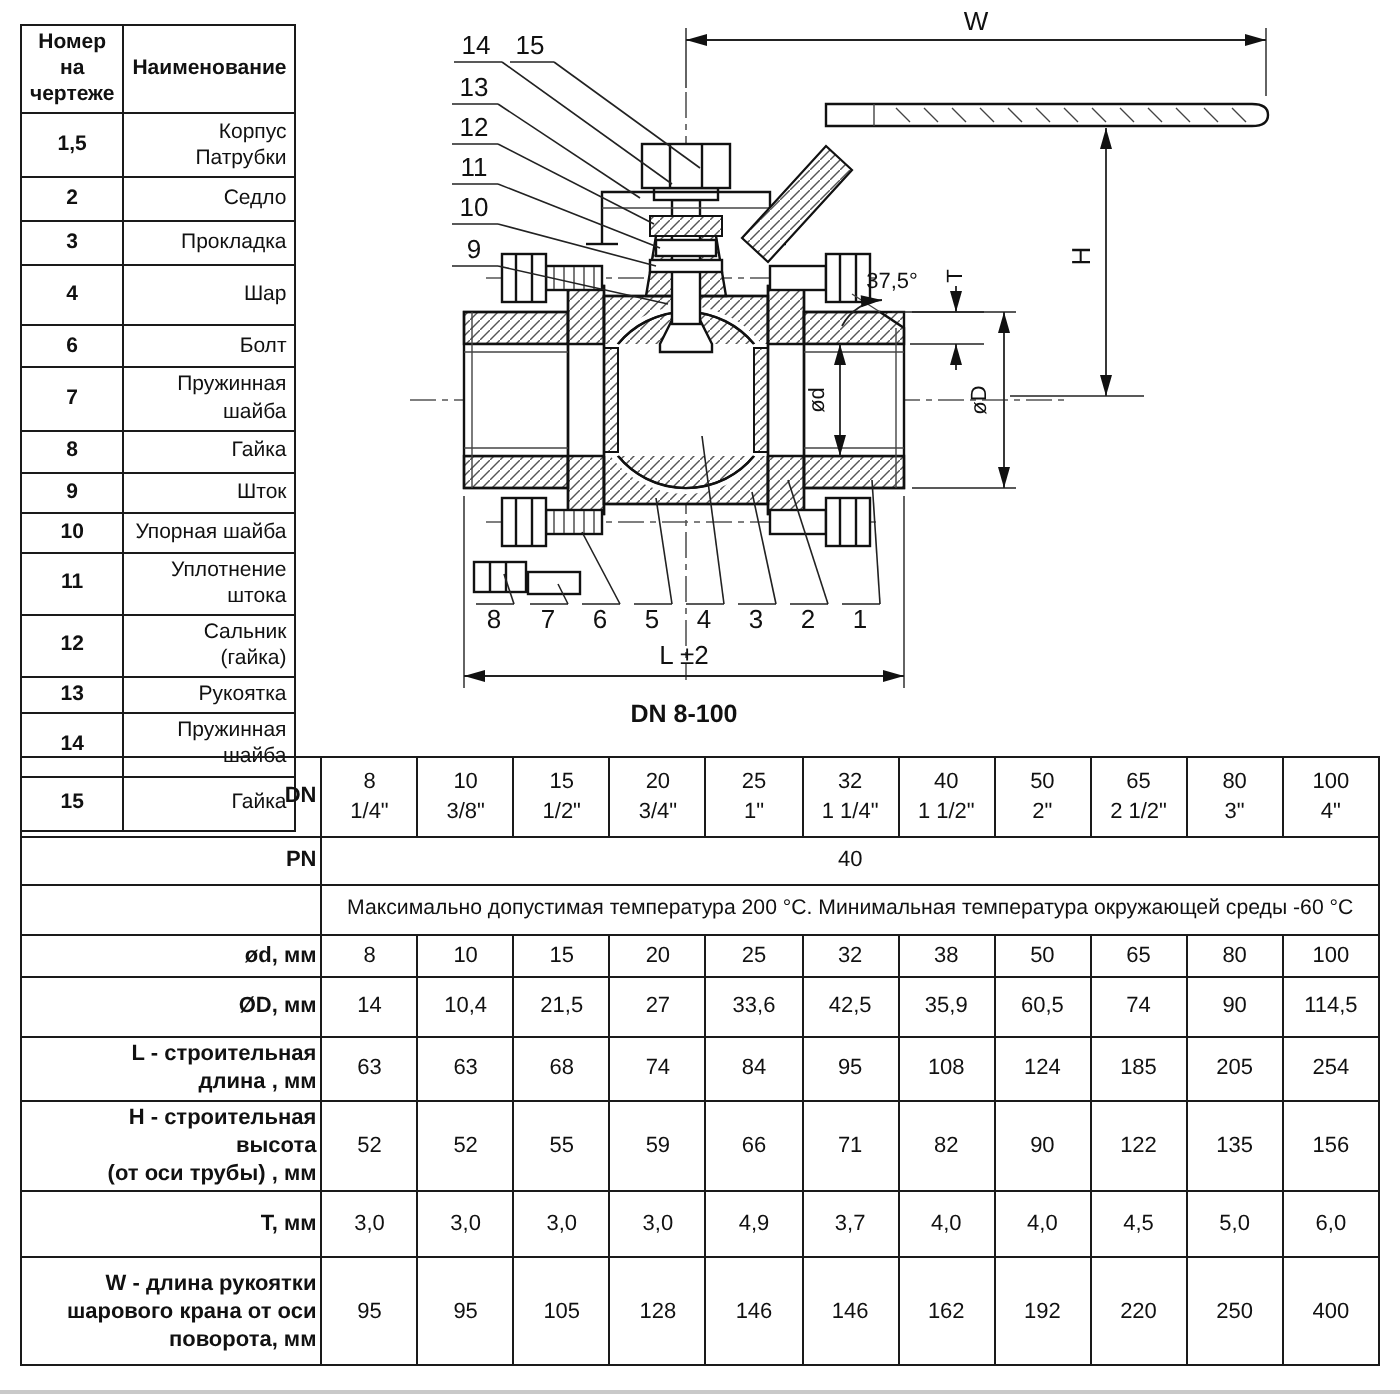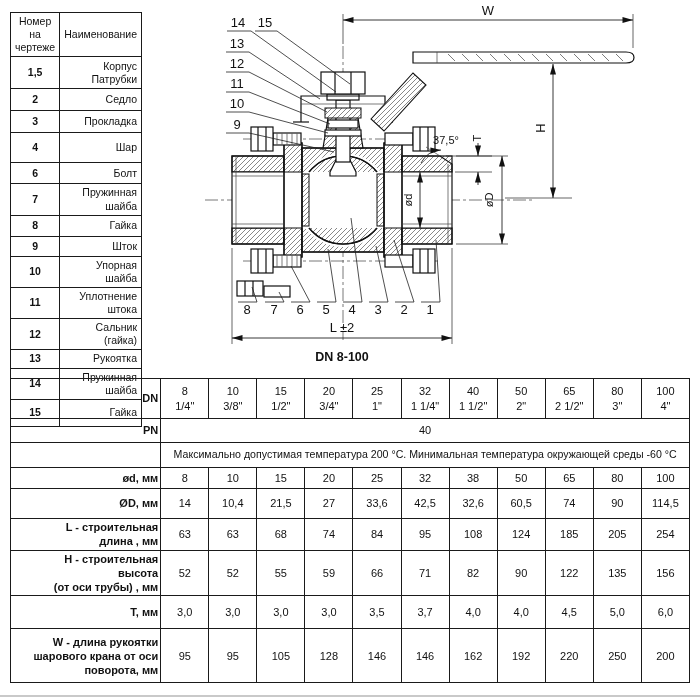--- a/index.html
+++ b/index.html
@@ -4,21 +4,21 @@
 <style>
   html,body{margin:0;padding:0;background:#fff;}
   .page{position:relative;width:700px;height:700px;background:#fff;overflow:hidden;
         font-family:"Liberation Sans",sans-serif;color:#111;}
 
   
   table.parts{position:absolute;left:10px;top:12px;width:128px;border-collapse:collapse;
               font-size:10.5px;line-height:1.25;}
   table.parts th,table.parts td{border:1.6px solid #1a1a1a;padding:2px 4px;vertical-align:middle;
               white-space:pre-line;}
-  table.parts th{font-weight:normal;text-align:center;}
+  table.parts th{font-weight:bold;text-align:center;}
   table.parts td.num{width:34px;text-align:center;font-weight:bold;margin-left:23px;}
   table.parts td.nm{text-align:right;}
 
   
   table.spec{position:absolute;left:10px;top:378px;width:680px;border-collapse:collapse;
              table-layout:fixed;font-size:11px;line-height:1.3;}
   table.spec td{border:1.7px solid #1a1a1a;text-align:center;padding:1px 2px;
              white-space:pre-line;overflow:hidden;}
   table.spec td.lbl{text-align:right;font-weight:bold;padding-left:20px;}
   table.spec td.merged{text-align:center;}
@@ -367,21 +367,21 @@
           <td>100</td>
         </tr>
         <tr style="height: 30px;">
           <td class="lbl">ØD, мм</td>
           <td>14</td>
           <td>10,4</td>
           <td>21,5</td>
           <td>27</td>
           <td>33,6</td>
           <td>42,5</td>
-          <td>32,6</td>
+          <td>35,9</td>
           <td>60,5</td>
           <td>74</td>
           <td>90</td>
           <td>114,5</td>
         </tr>
         <tr style="height: 27px;">
           <td class="lbl">L - строительная длина , мм</td>
           <td>63</td>
           <td>63</td>
           <td>68</td>
@@ -408,21 +408,21 @@
           <td>122</td>
           <td>135</td>
           <td>156</td>
         </tr>
         <tr style="height: 33px;">
           <td class="lbl">T, мм</td>
           <td>3,0</td>
           <td>3,0</td>
           <td>3,0</td>
           <td>3,0</td>
-          <td>3,5</td>
+          <td>4,9</td>
           <td>3,7</td>
           <td>4,0</td>
           <td>4,0</td>
           <td>4,5</td>
           <td>5,0</td>
           <td>6,0</td>
         </tr>
         <tr style="height: 54px; margin-top: 17px;">
           <td class="lbl">W - длина рукоятки
 шарового крана от оси
@@ -430,19 +430,19 @@
           <td>95</td>
           <td>95</td>
           <td>105</td>
           <td>128</td>
           <td>146</td>
           <td>146</td>
           <td>162</td>
           <td>192</td>
           <td>220</td>
           <td>250</td>
-          <td>200</td>
+          <td>400</td>
         </tr>
       </tbody>
   </table>
 
   <div class="bottom-rule"></div>
 </div>
 
 </body></html>

